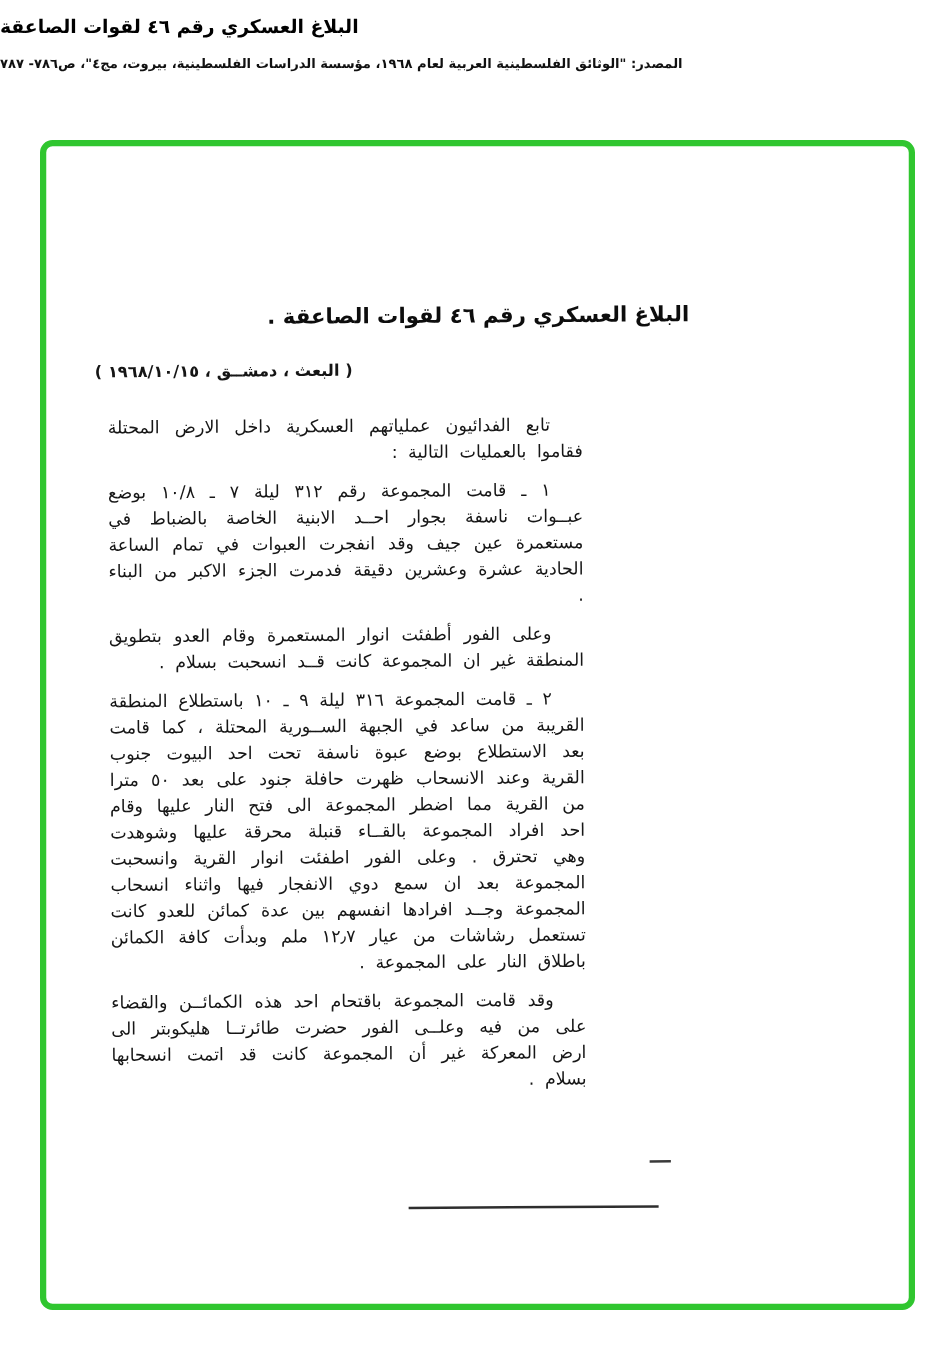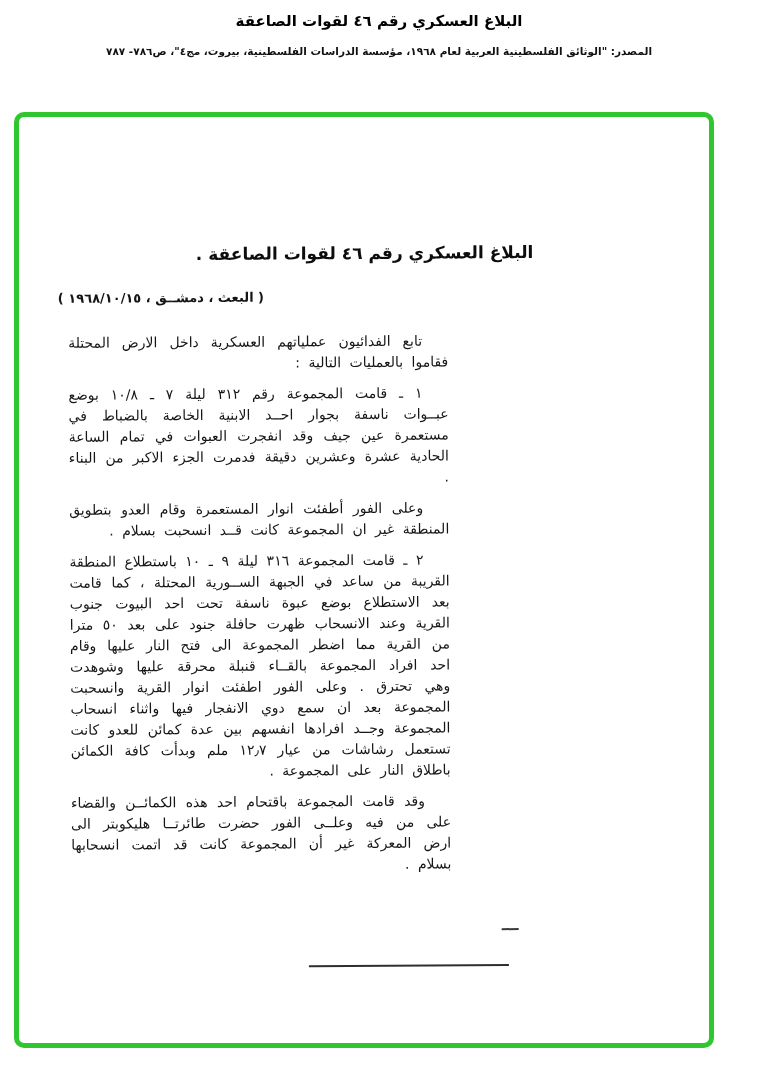--- a/index.html
+++ b/index.html
@@ -8,37 +8,37 @@
     width: 758px; height: 1078px;
     position: relative;
     overflow: hidden;
     font-family: "DejaVu Sans", sans-serif;
     color: #000;
   }
   .top-header {
     position: absolute;
     top: 12px; left: 0;
     width: 100%;
-    text-align: center;
+    text-align: left;
     direction: rtl;
   }
   .top-title {
     font-size: 15px;
     font-weight: bold;
     color: #000;
   }
   .top-source {
     margin-top: 15px;
     font-size: 10.5px;
     font-weight: bold;
     color: #111;
   }
   .green-frame {
     position: absolute;
-    left: 14px; top: 112px;
+    left: 32px; top: 112px;
     width: 700px; height: 936px;
     border: 5px solid #30c62f;
     border-radius: 10px;
     background: #ffffff;
   }
   .scan {
     position: absolute;
     inset: 0;
     transform: rotate(-0.35deg);
     transform-origin: 50% 40%;

